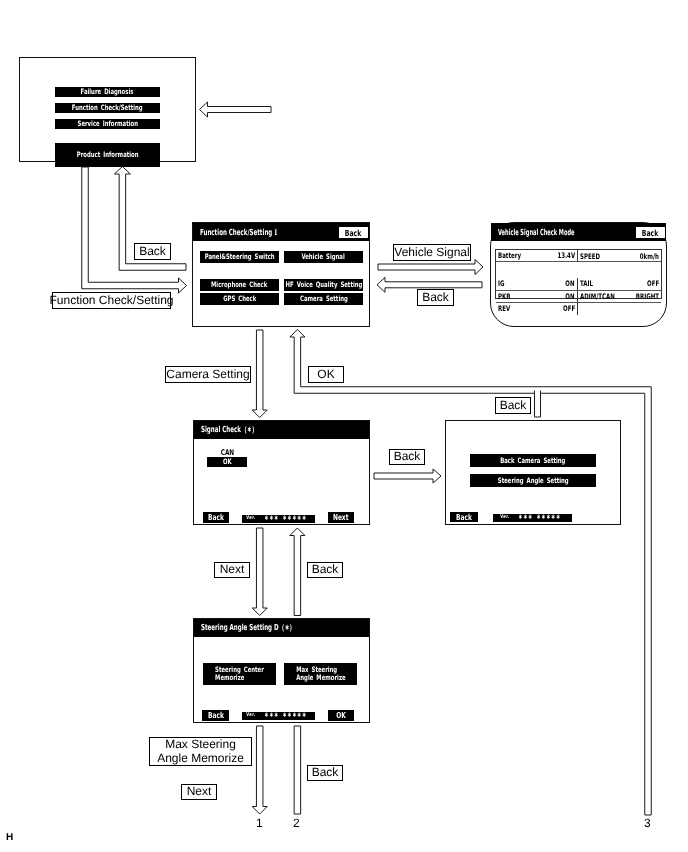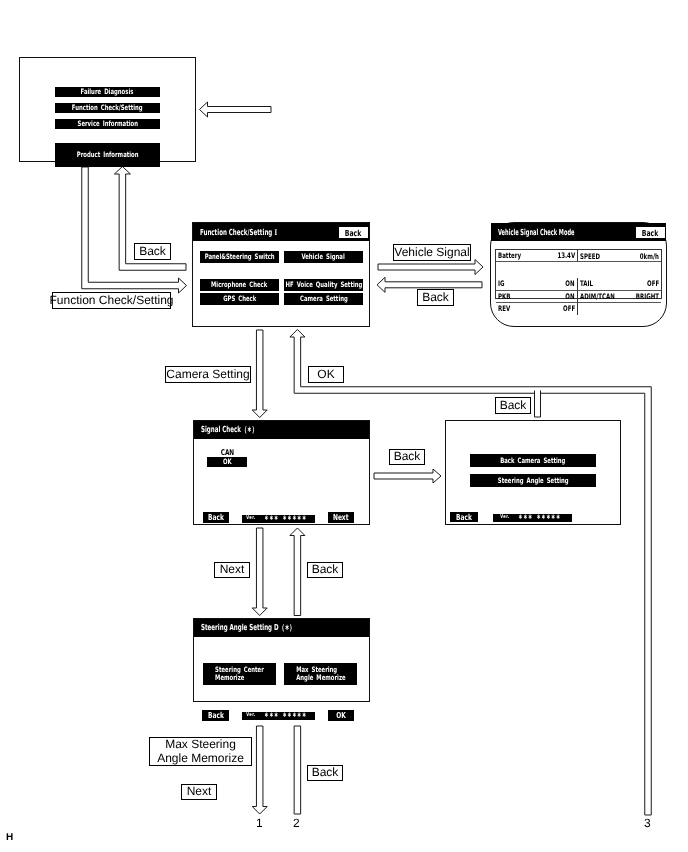--- a/index.html
+++ b/index.html
@@ -182,21 +182,21 @@
     </div>
     <div class="mbtn" style="left:4px;top:91px;width:28px;height:10px;font-size:8.2px;">
       <span>Back</span>
     </div>
     <div class="mbtn" style="left:47px;top:93px;width:79px;height:8px;letter-spacing:0.6px;">
       <span style="font-size:5px;">Ver.</span>
         <span style="font-size:7px;margin-left:1.5px;letter-spacing:0.8px;">∗∗∗ ∗∗∗∗∗</span>
     </div>
   </div>
 
-  <div class="panel" id="p-steer" style="left:193px;top:618px;width:177px;height:84px;">
+  <div class="panel" id="p-steer" style="left:193px;top:618px;width:177px;height:105px;">
     <div class="ptitle" style="height:18px;">
       <span class="txt">Steering Angle Setting D（∗）</span>
     </div>
     <div class="mbtn" style="left:9px;top:44px;width:73px;height:22px;">
       <span>Steering Center
 Memorize</span>
     </div>
     <div class="mbtn" style="left:90px;top:44px;width:73px;height:22px;">
       <span>Max Steering
 Angle Memorize</span>

